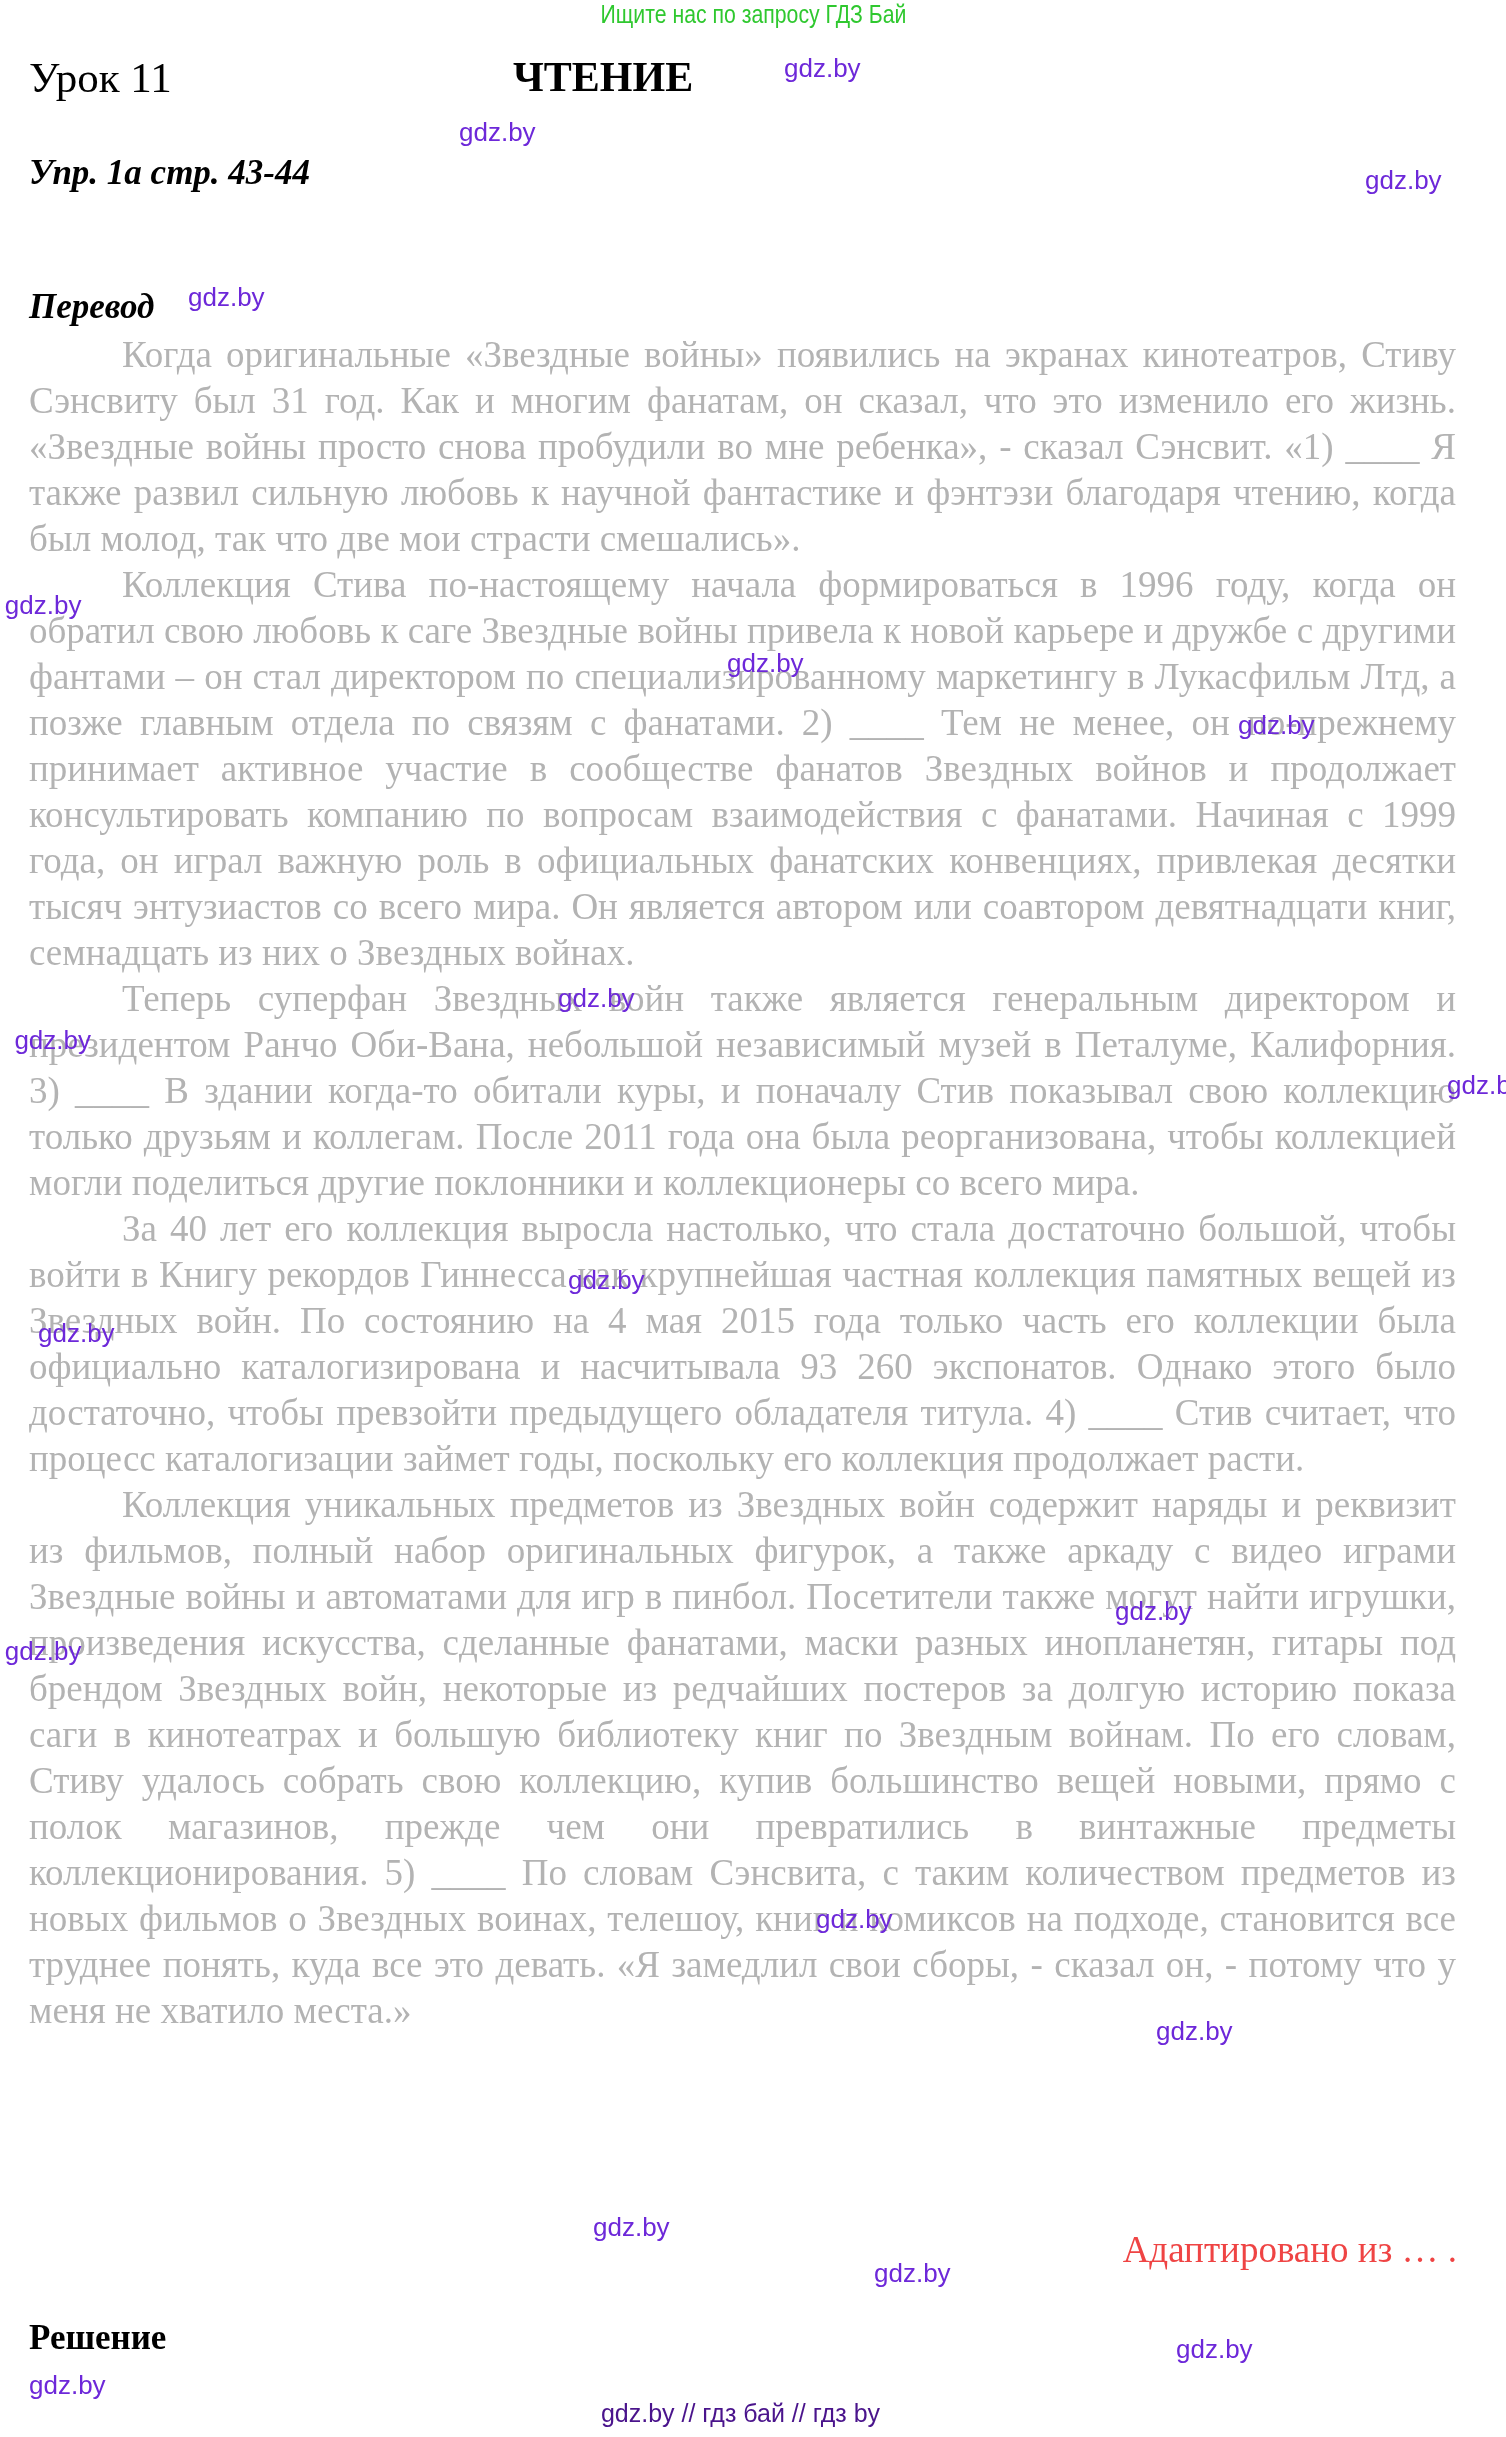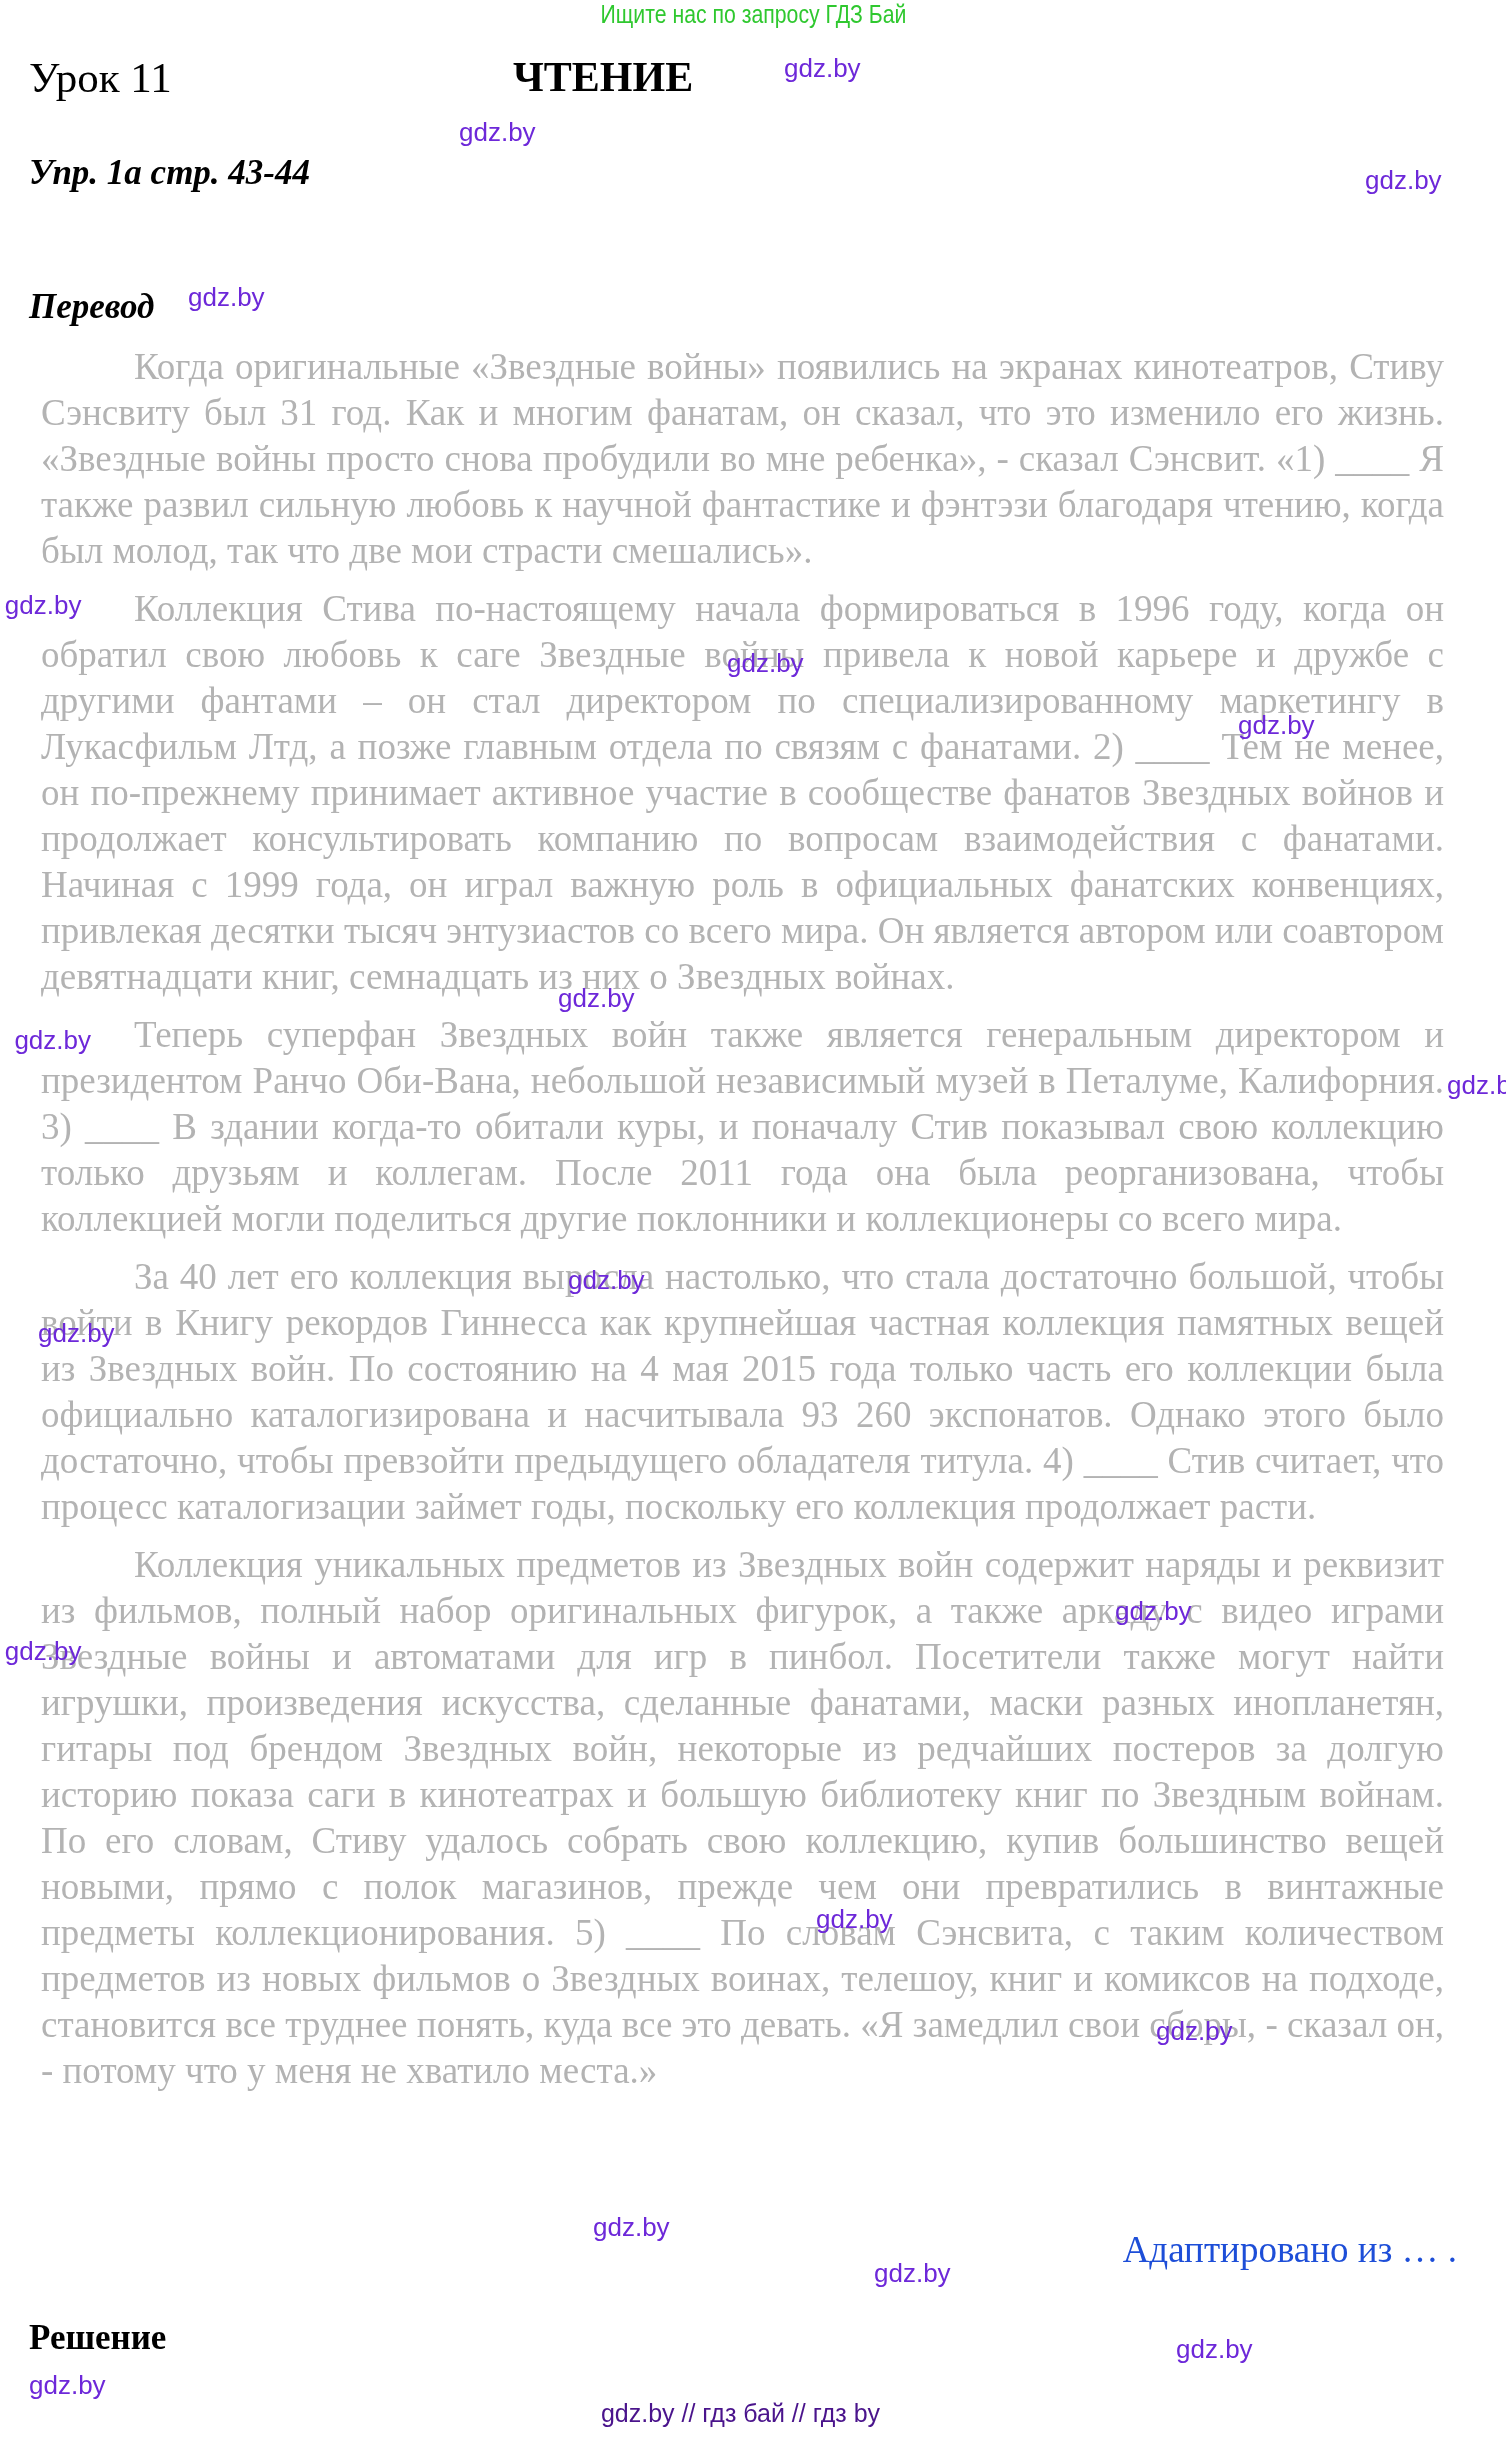--- a/index.html
+++ b/index.html
@@ -3,22 +3,22 @@
 <meta charset="utf-8">
 <style>
   html,body{margin:0;padding:0;background:#fff;}
   body{width:1507px;height:2438px;position:relative;overflow:hidden;font-family:"Liberation Serif",serif;}
   .top-banner{position:absolute;top:0;left:0;width:1507px;text-align:center;color:#2fc82f;font-family:"Liberation Sans",sans-serif;font-size:25px;line-height:29px;transform:scaleX(0.85);}
   .h-lesson{position:absolute;left:29px;top:53px;font-weight:normal;font-size:43px;}
   .h-title{position:absolute;left:513px;top:53px;font-weight:bold;font-size:42px;}
   .task{position:absolute;left:29px;top:149px;width:1451px;font-style:italic;font-weight:bold;font-size:35px;line-height:47px;}
   .perevod{position:absolute;left:29px;top:287px;font-style:italic;font-weight:bold;font-size:35px;text-align:right;}
   .body{position:absolute;left:29px;top:332px;width:1427px;color:#b3b3b3;font-size:37px;line-height:46px;text-align:justify;}
-  .body p{margin:12px;text-indent:93px;}
-  .adapted{position:absolute;right:50px;top:2228px;color:#1d4ed8;font-size:37px;}
+  .body p{margin:0;text-indent:93px;}
+  .adapted{position:absolute;right:50px;top:2228px;color:#ef4444;font-size:37px;}
   .solution{position:absolute;left:29px;top:2318px;font-weight:bold;font-size:35px;}
   .wm{position:absolute;font-family:"Liberation Sans",sans-serif;font-size:26px;color:#6d28d9;}
   .footer{position:absolute;top:2399px;left:0;width:1481px;text-align:center;color:#4a148c;font-family:"Liberation Sans",sans-serif;font-size:25px;}
 </style>
 </head>
 <body>
 
 <div class="top-banner">Ищите нас по запросу ГДЗ Бай</div>
 <div class="h-lesson">Урок 11</div>
 <div class="h-title">ЧТЕНИЕ</div>

